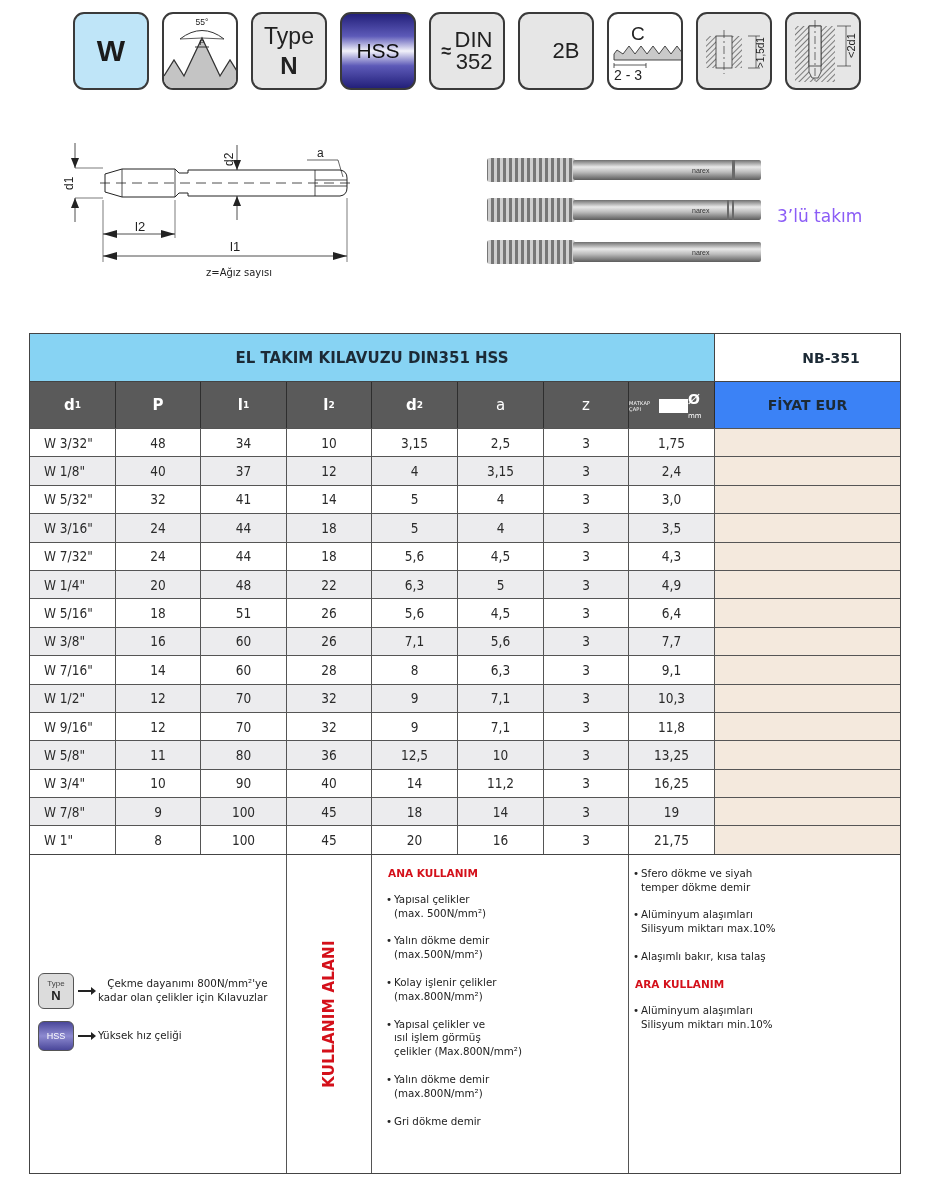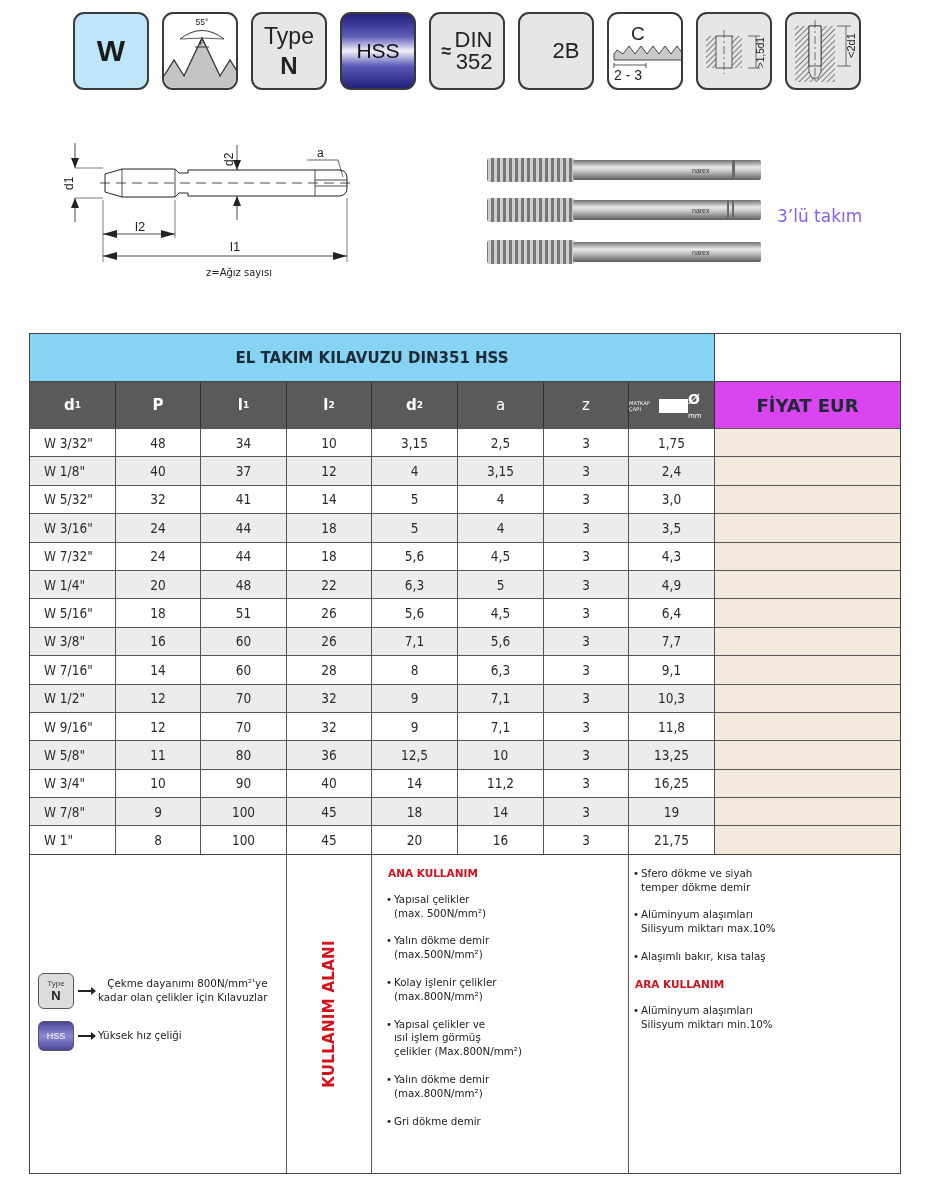--- a/index.html
+++ b/index.html
@@ -31,21 +31,21 @@
   
   .tbl { position: absolute; left: 29px; top: 333px; width: 872px; border: 1.5px solid #444; }
   .row { display: flex; }
   .title-row { height: 47px; gap: 47px; }
   .title-main { width: 685px; background: #87d3f3; display: flex; align-items: center; justify-content: center; font-weight: bold; font-size: 15px; color: #1c2a36; border-right: 1.5px solid #444; }
   .title-code { flex: 1; display: flex; align-items: center; justify-content: center; font-weight: bold; font-size: 14px; color: #1c2a36; }
   .head-row { height: 47px; border-top: 1.5px solid #444; }
   .hcell { background: #5a5a5a; color: #fff; font-weight: bold; font-size: 15px; display: flex; align-items: center; justify-content: center; border-right: 1px solid #2e2e2e; }
   .hcell.light { font-weight: normal; }
   .hcell sub { font-size: 9px; vertical-align: -2px; }
-  .hcell.price { background: #d946ef; color: #1c2a36; font-size: 18px; border-right: none; }
+  .hcell.price { background: #3b82f6; color: #1c2a36; font-size: 14px; border-right: none; }
   .c1 { width: 86px; } .c2 { width: 85px; } .c3 { width: 86px; } .c4 { width: 85px; }
   .c5 { width: 86px; } .c6 { width: 86px; } .c7 { width: 85px; } .c8 { width: 86px; } .c9 { flex: 1; }
   .drill { flex-direction: row; gap: 0; padding-top: 2px; }
   .drill .mk { font-size: 5px; font-weight: normal; letter-spacing: 0.2px; }
   .drill .rect { width: 34px; height: 14px; background: #fff; margin: 1px 0; }
   .drill .phi { font-size: 14px; font-weight: bold; line-height: 1; }
   .drill .phi small { font-size: 7px; font-weight: normal; }
 
   .data-row { height: 28.4px; border-top: 1px solid #555; }
   .data-row.odd .dcell { background: #ffffff; }
@@ -244,20 +244,21 @@
     <rect x="0" y="88" width="88" height="24" fill="url(#thr)" rx="3"></rect>
     <rect x="86" y="90" width="188" height="20" fill="url(#steel)" rx="2"></rect>
     <text x="205" y="103" font-size="7" fill="#333" font-family="Liberation Sans, sans-serif">narex</text>
   </g>
 </svg>
 <div class="set-label">3’lü takım</div>
 
 <div class="tbl">
   <div class="row title-row">
     <div class="title-main">EL TAKIM KILAVUZU DIN351 HSS</div>
+    <div class="title-code">NB-351</div>
   </div>
 
   <div class="row head-row">
     <div class="hcell c1">
         <span>d</span>
         <sub>1</sub>
       </div>
     <div class="hcell c2">P</div>
     <div class="hcell c3">
         <span>l</span>

